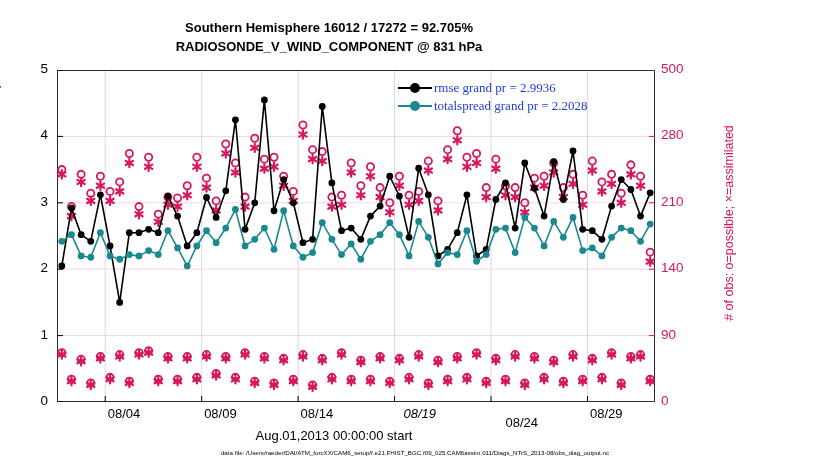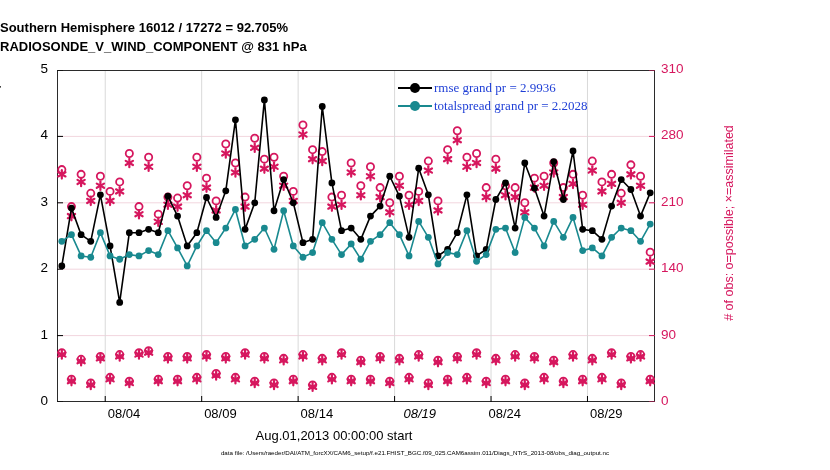--- a/index.html
+++ b/index.html
@@ -18,20 +18,21 @@
     position: absolute;
     left: 0; top: 0;
     width: 830px;
     height: 470px;
   }
   .title-block {
     position: absolute;
     left: 0;
     top: 18px;
     width: 658px;
+    text-align: center;
     pointer-events: none;
   }
   .title-line {
     font-size: 13px;
     font-weight: bold;
     color: #000000;
     line-height: 19px;
     white-space: nowrap;
   }
   #plotwrap {
@@ -174,28 +175,28 @@
       <div class="ytick-left" style="left: 2px; top: 193.8px;">3</div>
       <div class="ytick-left" style="left: 2px; top: 127.4px;">4</div>
       <div class="ytick-left" style="left: 2px; top: 61px;">5</div>
     </div>
   <div id="ytick-right-container">
       <div class="ytick-right" style="top: 393px;">0</div>
       <div class="ytick-right" style="top: 326.6px;">90</div>
       <div class="ytick-right" style="top: 260.2px;">140</div>
       <div class="ytick-right" style="top: 193.8px;">210</div>
       <div class="ytick-right" style="top: 127.4px;">280</div>
-      <div class="ytick-right" style="top: 61px;">310</div>
+      <div class="ytick-right" style="top: 61px;">500</div>
     </div>
   <div id="xtick-container">
       <div class="xtick" style="left: 105.226px;">08/04</div>
       <div class="xtick" style="left: 201.677px;">08/09</div>
       <div class="xtick" style="left: 298.129px;">08/14</div>
       <div class="xtick" style="left: 401px; font-style: italic;">08/19</div>
-      <div class="xtick" style="left: 486px;">08/24</div>
+      <div class="xtick" style="left: 503px; margin-top: 9px;">08/24</div>
       <div class="xtick" style="left: 587.484px;">08/29</div>
     </div>
 
   <div class="xaxis-label">Aug.01,2013 00:00:00 start</div>
 
   <div id="plotwrap">
     <svg id="plotsvg" width="598" height="332">
         <g>
           <line x1="0" y1="265.6" x2="598" y2="265.6" stroke="#f2d6de" stroke-width="1"></line>
           <line x1="0" y1="199.2" x2="598" y2="199.2" stroke="#f2d6de" stroke-width="1"></line>

